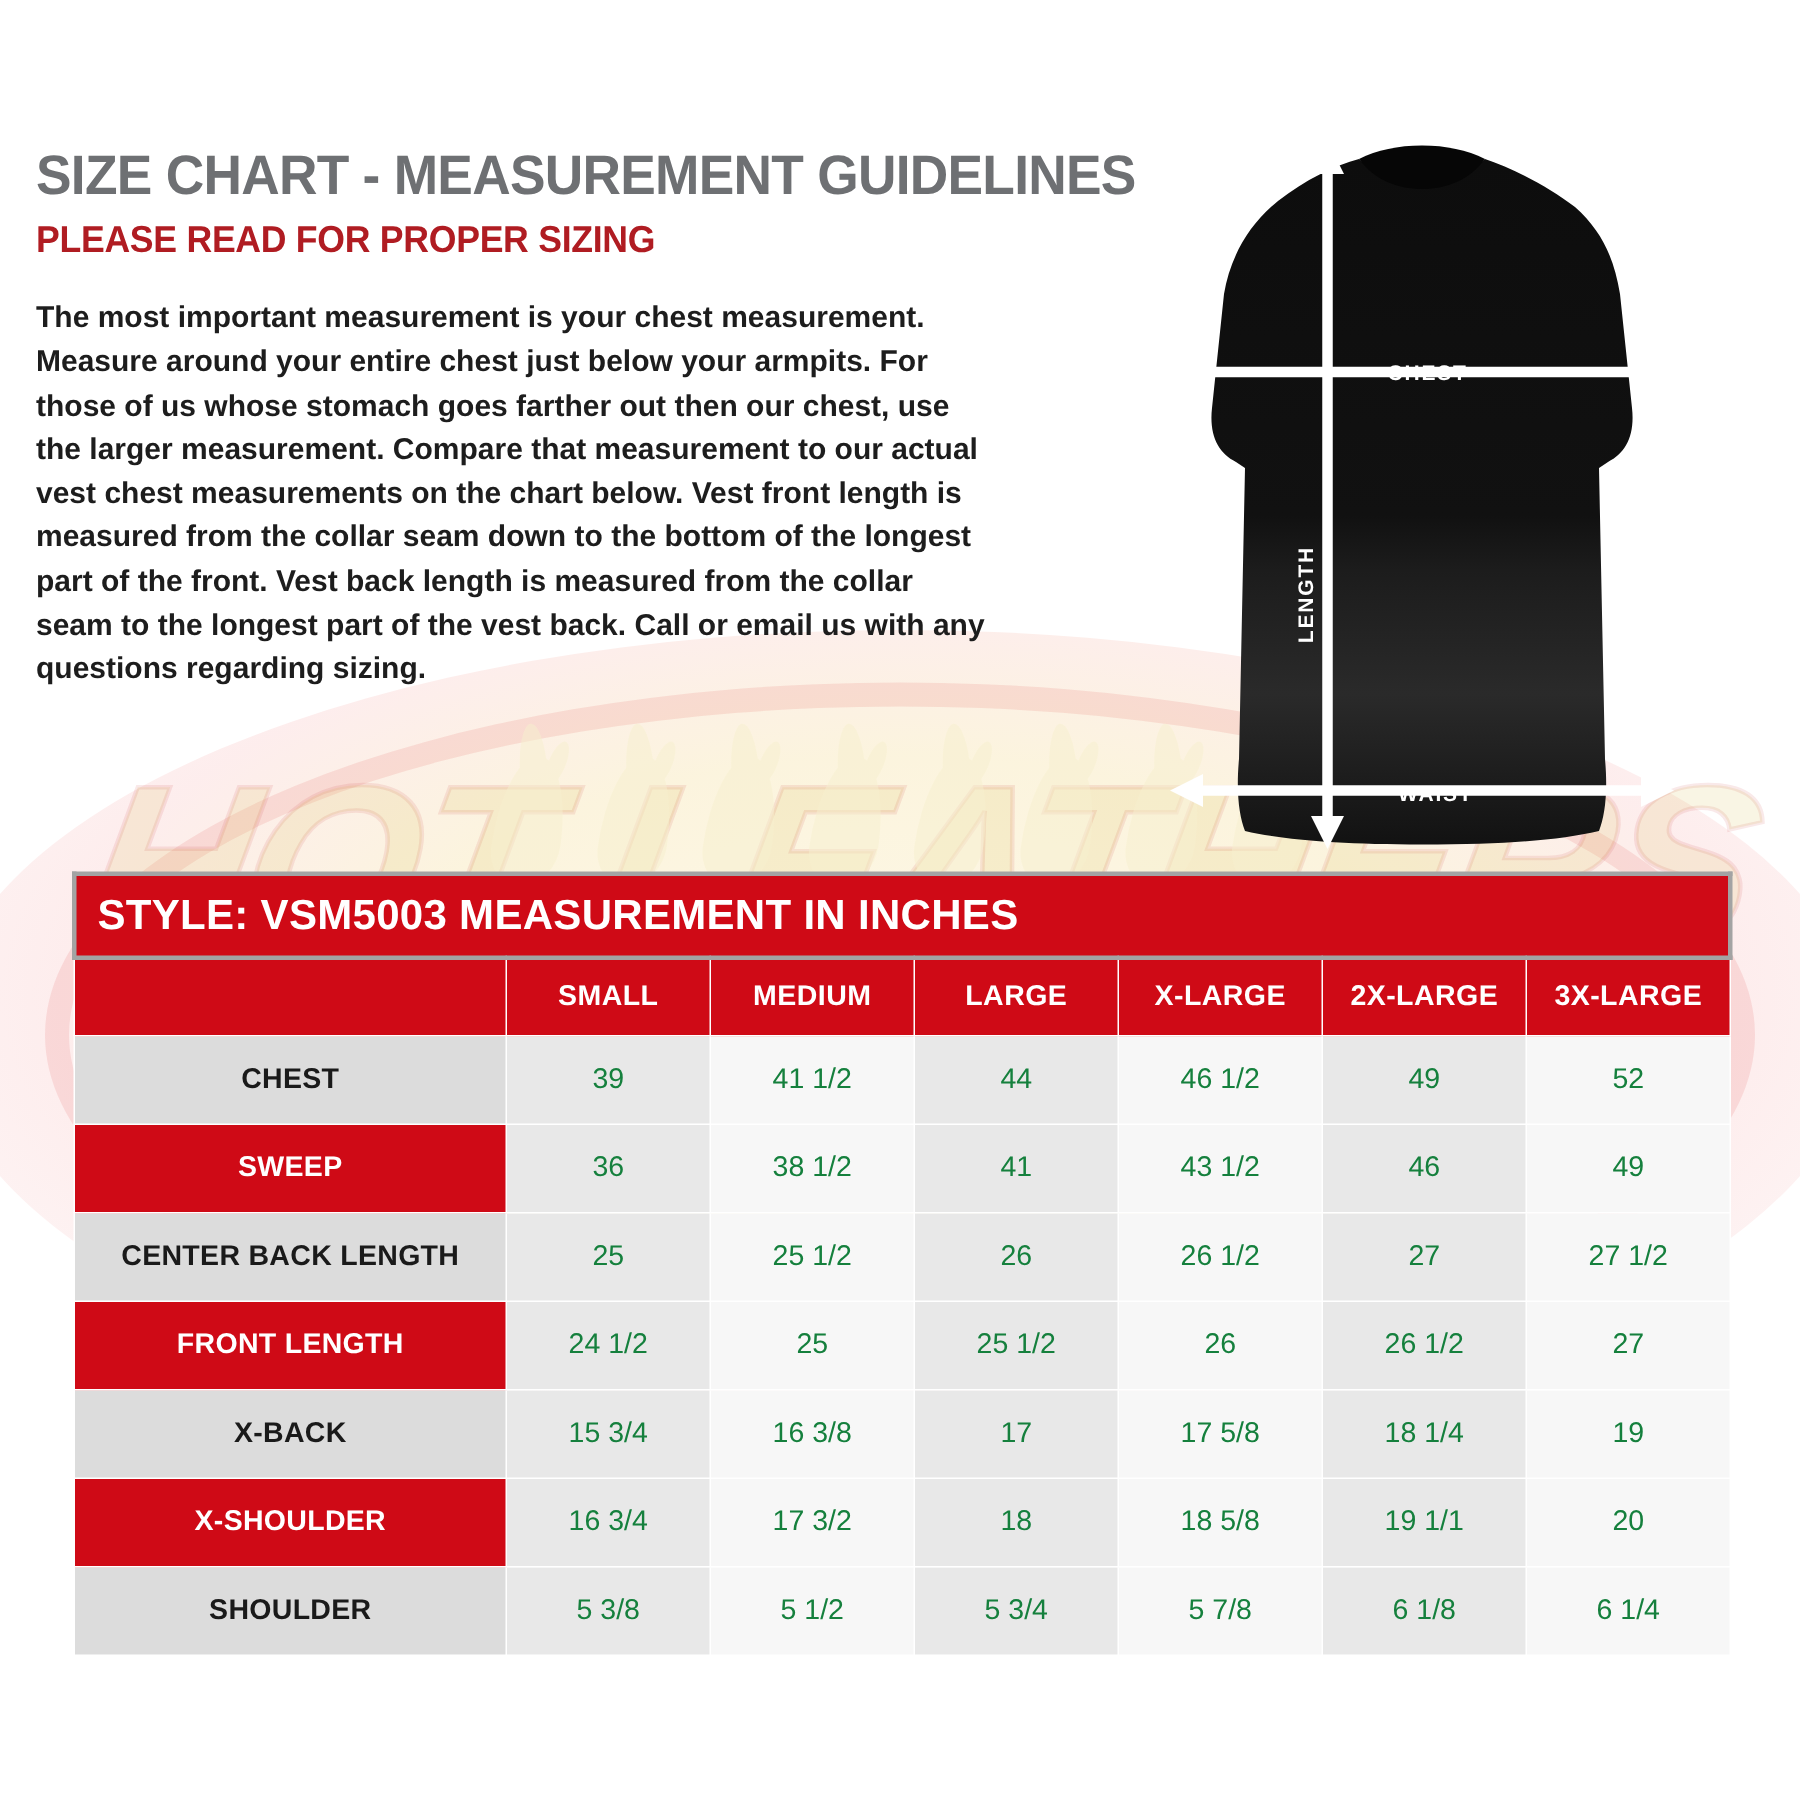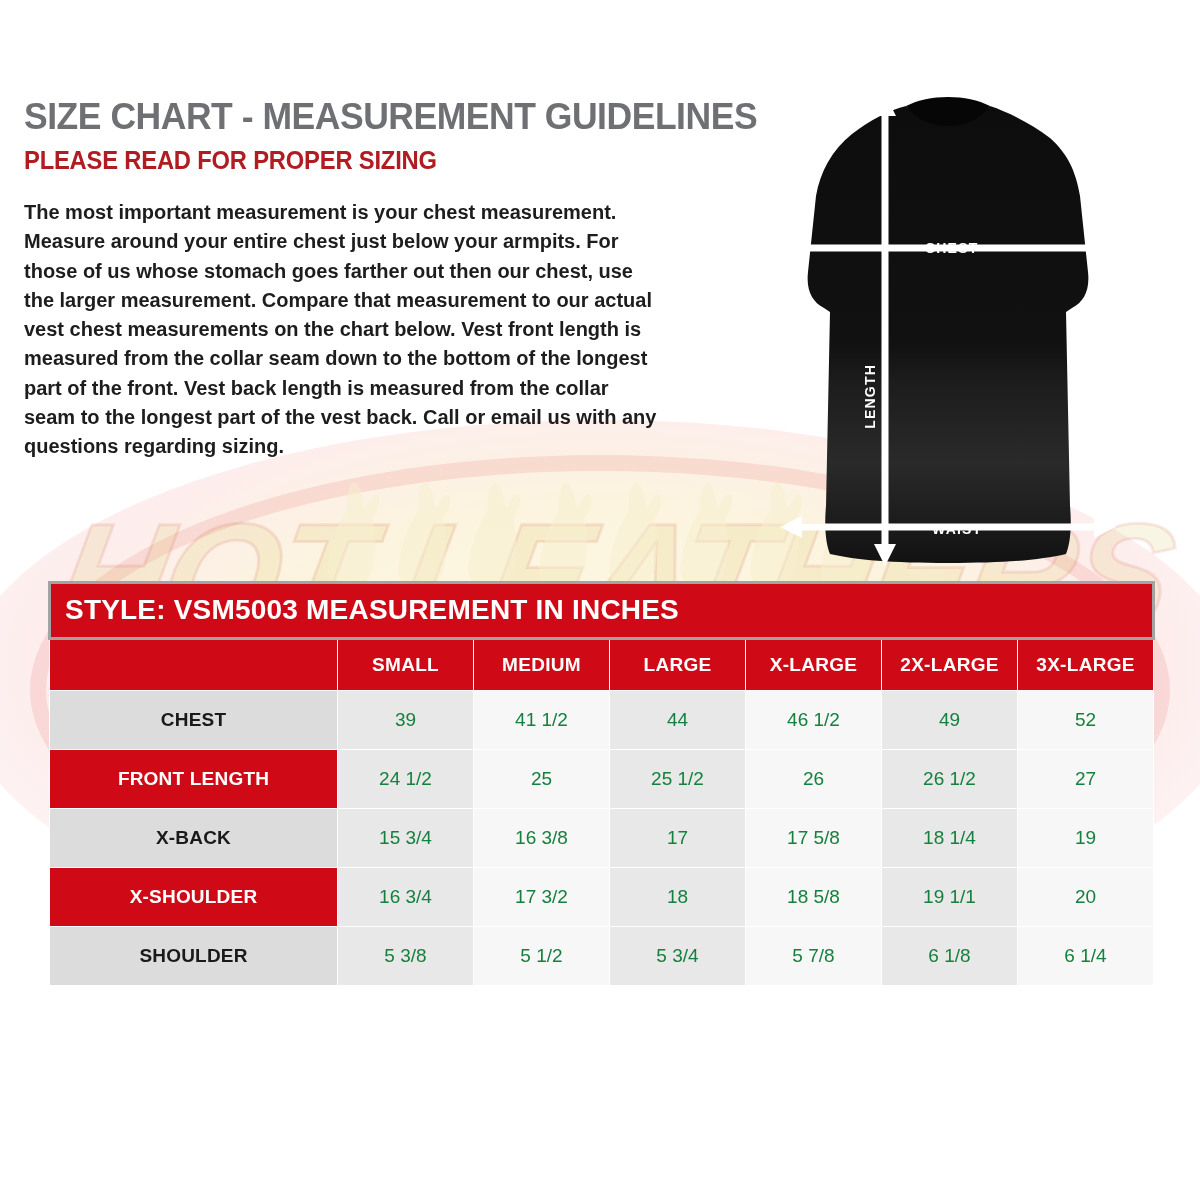--- a/index.html
+++ b/index.html
@@ -273,21 +273,39 @@
         <tr>
           <td class="rowlabel grey">CHEST</td>
           <td class="val grey">39</td>
           <td class="val light">41 1/2</td>
           <td class="val grey">44</td>
           <td class="val light">46 1/2</td>
           <td class="val grey">49</td>
           <td class="val light">52</td>
         </tr>
 
-
+        <tr>
+          <td class="rowlabel red">SWEEP</td>
+          <td class="val grey">36</td>
+          <td class="val light">38 1/2</td>
+          <td class="val grey">41</td>
+          <td class="val light">43 1/2</td>
+          <td class="val grey">46</td>
+          <td class="val light">49</td>
+        </tr>
+
+        <tr>
+          <td class="rowlabel grey">CENTER BACK LENGTH</td>
+          <td class="val grey">25</td>
+          <td class="val light">25 1/2</td>
+          <td class="val grey">26</td>
+          <td class="val light">26 1/2</td>
+          <td class="val grey">27</td>
+          <td class="val light">27 1/2</td>
+        </tr>
 
         <tr>
           <td class="rowlabel red">FRONT LENGTH</td>
           <td class="val grey">24 1/2</td>
           <td class="val light">25</td>
           <td class="val grey">25 1/2</td>
           <td class="val light">26</td>
           <td class="val grey">26 1/2</td>
           <td class="val light">27</td>
         </tr>

